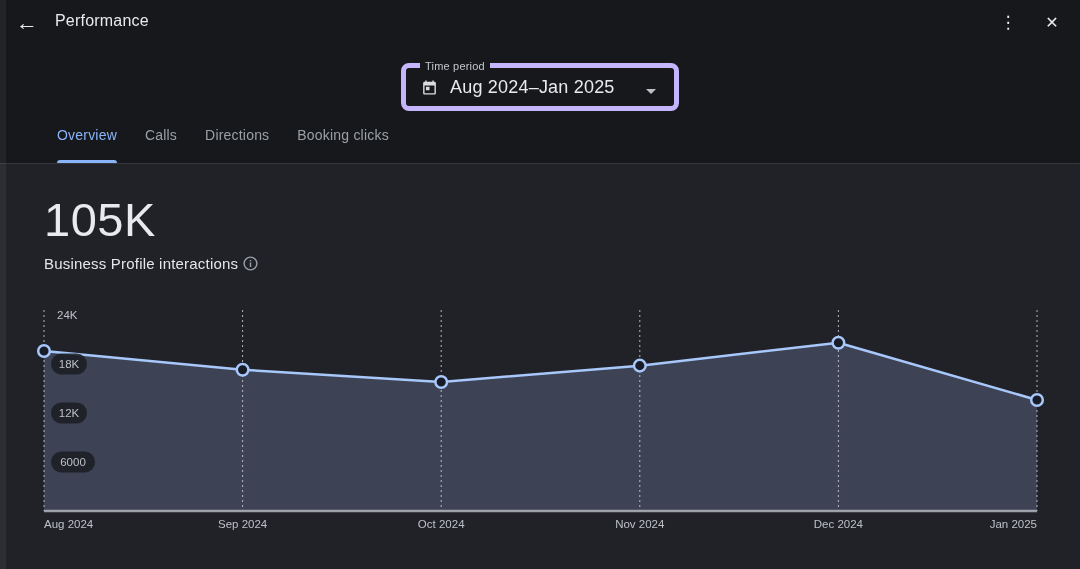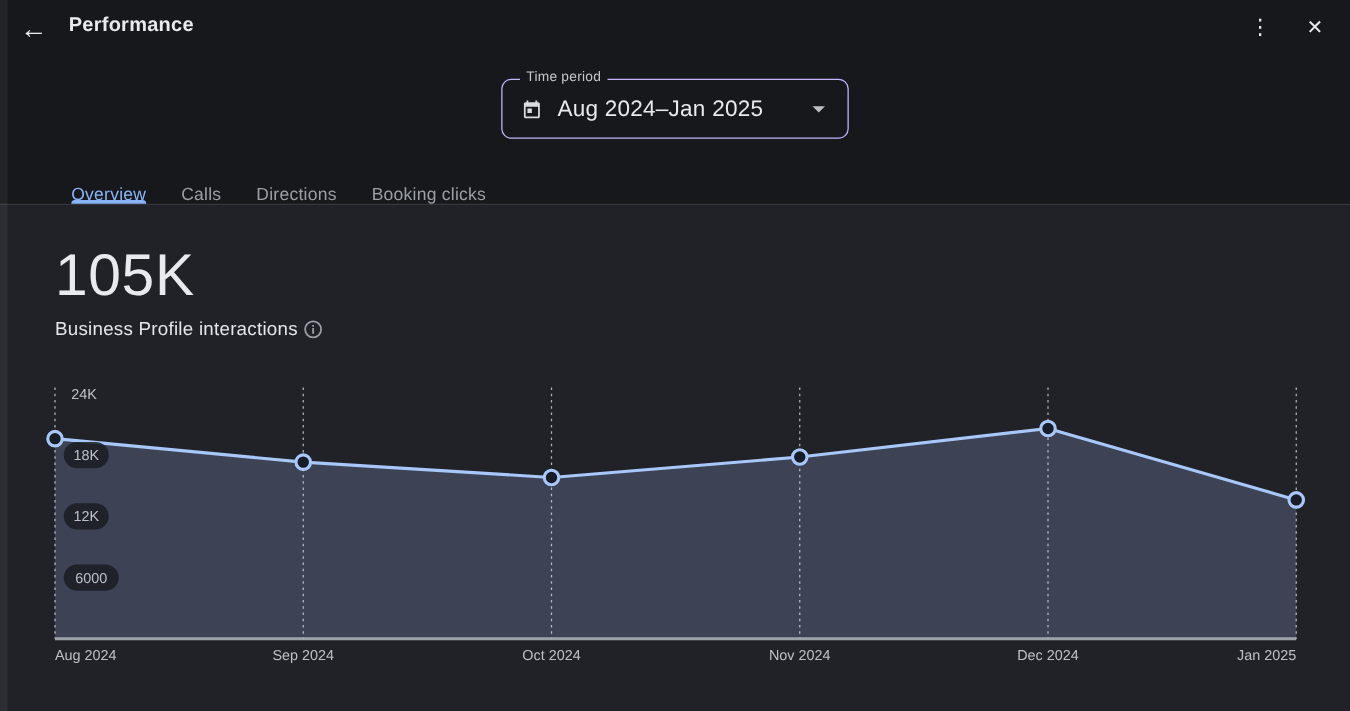--- a/index.html
+++ b/index.html
@@ -12,43 +12,43 @@
     background:rgba(233,234,237,0.06); z-index:40; }
 
   
   .header { position:absolute; left:0; top:0; width:1080px; height:164px;
     background:#17181c; border-bottom:1px solid #35363b; z-index:10; }
   .titlebar { position:absolute; left:0; top:0; width:100%; height:44px; }
   .back-btn { position:absolute; left:12px; top:8px; width:30px; height:30px;
     display:flex; align-items:center; justify-content:center; font-size:22px;
     color:#e8eaed; cursor:pointer; }
   .page-title { position:absolute; left:55px; top:12px; font-size:16px;
-    font-weight:700; color:#e8eaed; letter-spacing:.2px; }
+    font-weight:400; color:#e8eaed; letter-spacing:.2px; }
   .more-btn { position:absolute; right:58px; top:8px; width:28px; height:28px;
     display:flex; align-items:center; justify-content:center; font-size:17px;
     color:#e8eaed; cursor:pointer; letter-spacing:0; }
   .close-btn { position:absolute; right:14px; top:8px; width:28px; height:28px;
     display:flex; align-items:center; justify-content:center; font-size:16px;
     color:#e8eaed; cursor:pointer; }
 
   
   .time-period { position:absolute; left:401px; top:63px; width:278px; height:48px;
-    border:1px solid #c4b5fd; border-radius:8px; display:flex; align-items:center;
+    border:5px solid #c4b5fd; border-radius:8px; display:flex; align-items:center;
     cursor:pointer; }
   .tp-label { position:absolute; top:-8px; left:14px; background:#17181c;
     padding:0 5px; font-size:11px; color:#c4c7cc; letter-spacing:.2px; }
   .tp-cal { margin-left:15px; display:flex; align-items:center; }
   .tp-value { margin-left:12px; font-size:18px; color:#e8eaed; letter-spacing:.2px; }
   .tp-caret { position:absolute; right:18px; top:21px; width:0; height:0;
     border-left:5px solid transparent; border-right:5px solid transparent;
     border-top:5px solid #bdc1c6; }
 
   
   .tabs { position:absolute; left:44px; bottom:0; display:flex; height:36px; }
-  .tab { position:relative; padding:0 13px; display:flex; align-items:flex-end;
+  .tab { position:relative; padding:0 13px; display:flex; align-items:flex-start;
     font-size:14px; font-weight:500; color:#9aa0a6; cursor:pointer; letter-spacing:.2px; }
   .tab.active { color:#8ab4f8; }
   .tab.active::after { content:""; position:absolute; left:13px; right:13px;
     bottom:0; height:3px; background:#8ab4f8; border-radius:3px 3px 0 0; }
   .tab + .tab { margin-left:2px; }
 
   
   .metric-value { position:absolute; left:44px; top:192px; font-size:47px;
     font-weight:400; color:#e8eaed; letter-spacing:.5px; }
   .metric-row { position:absolute; left:44px; top:255px; display:flex;

